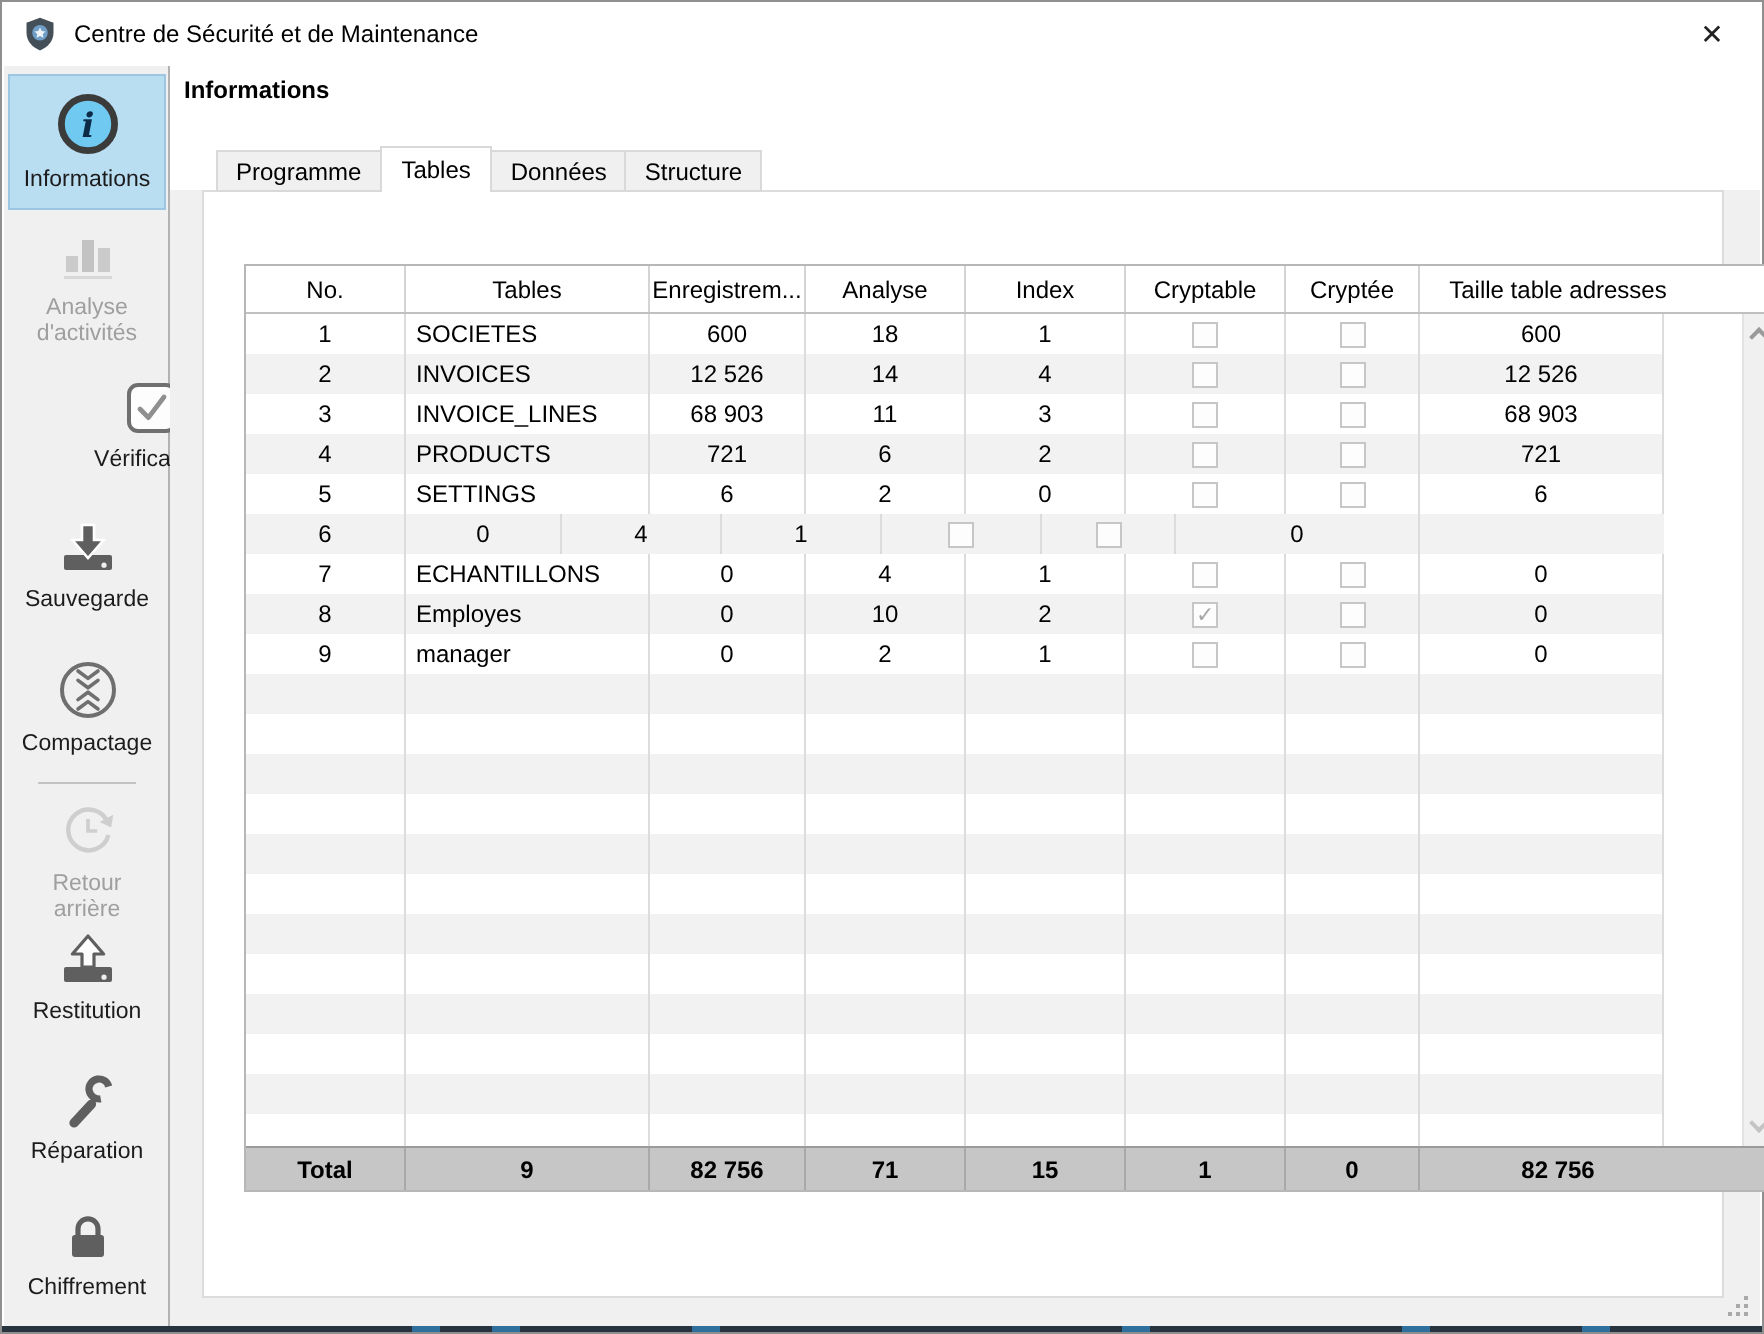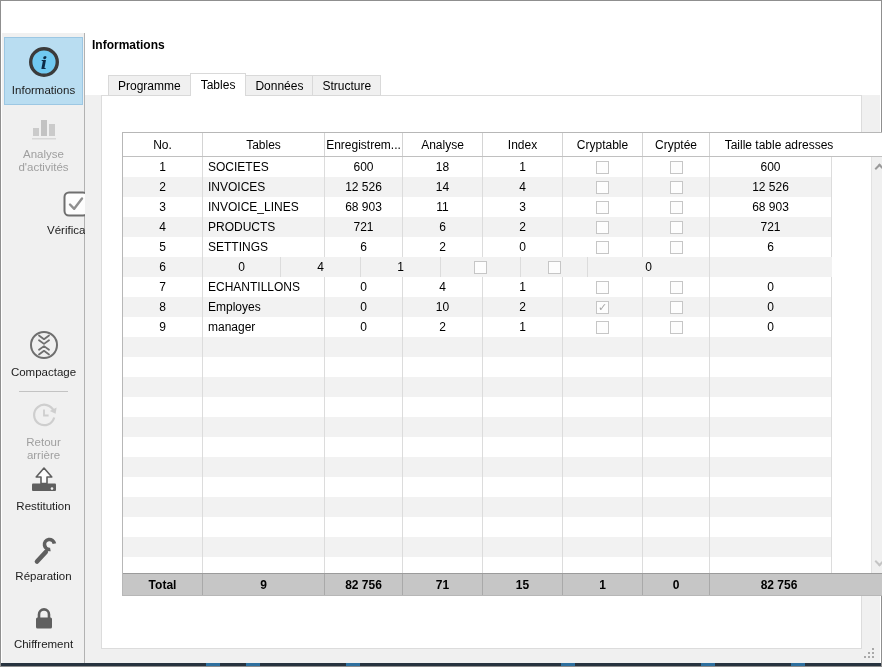--- a/index.html
+++ b/index.html
@@ -63,20 +63,31 @@
   .resize-grip { position:absolute; right:6px; bottom:7px; width:12px; height:12px; }
   .resize-grip i { position:absolute; width:2px; height:2px; background:#a9a9a9; }
   .taskbar-sliver { position:absolute; left:0; right:0; bottom:0; height:3px; background:#27333f; }
   .taskbar-sliver i { position:absolute; top:0; height:3px; width:14px; background:#2e6f9e; }
 </style>
 </head>
 <body>
 
 <div class="window">
 
+  <div class="titlebar">
+    <span class="app-icon">
+      <svg width="18" height="18" viewBox="0 0 20 20">
+        <path d="M10 1 L17.5 3.8 V9.2 c0 4.8-3.2 8.3-7.5 9.9 C5.7 17.5 2.5 14 2.5 9.2 V3.8 Z" fill="#454f58"></path>
+        <circle cx="10" cy="9.3" r="4.3" fill="#6f9ec6"></circle>
+        <path d="M10 6.4 l0.95 1.9 2.1 .3 -1.5 1.45 .35 2.05 -1.9-1 -1.9 1 .35-2.05 -1.5-1.45 2.1-.3 z" fill="#eef4f8"></path>
+      </svg>
+    </span>
+    <span class="title-text">Centre de Sécurité et de Maintenance</span>
+    <span class="close-btn">✕</span>
+  </div>
 
   <div class="sidebar">
       <div class="side-item selected" style="top: 4px;">
         <span><svg width="34" height="34" viewBox="0 0 34 34">
             <circle cx="17" cy="17" r="13.3" fill="#70c9f1" stroke="#3b3b3b" stroke-width="3.4"></circle>
             <text x="17" y="23.5" text-anchor="middle" font-family="DejaVu Serif,serif" font-size="17" font-style="italic" font-weight="bold" fill="#0d2b46">i</text>
           </svg></span>
         <div class="side-label">
           <div>Informations</div>
         </div>
@@ -93,20 +104,30 @@
           <div>d'activités</div>
         </div>
       </div>
       <div class="side-item" style="top: 156px; margin-left: 32px;">
         <span><svg width="30" height="30" viewBox="0 0 30 30">
             <rect x="3.5" y="3.5" width="23" height="23" rx="4.5" fill="#fdfdfd" stroke="#6f6f6f" stroke-width="2"></rect>
             <path d="M9 15.5 L13.2 19.8 L21 9.5" fill="none" stroke="#8f8f8f" stroke-width="2.4" stroke-linecap="round" stroke-linejoin="round"></path>
           </svg></span>
         <div class="side-label">
           <div>Vérification</div>
+        </div>
+      </div>
+      <div class="side-item" style="top: 226px;">
+        <span><svg width="30" height="30" viewBox="0 0 30 30">
+            <rect x="3" y="18.5" width="24" height="7.5" rx="1" fill="#5f5f5f"></rect>
+            <path d="M12 3.5 h6 v7.5 h4.8 L15 20 L7.2 11 H12 z" fill="#5f5f5f" stroke="#ffffff" stroke-width="1.3"></path>
+            <circle cx="23" cy="23.6" r="1.3" fill="#efefef"></circle>
+          </svg></span>
+        <div class="side-label">
+          <div>Sauvegarde</div>
         </div>
       </div>
       <div class="side-item" style="top: 296px;">
         <span><svg width="32" height="32" viewBox="0 0 32 32">
             <circle cx="16" cy="16" r="13" fill="none" stroke="#6f6f6f" stroke-width="2"></circle>
             <g fill="none" stroke="#6f6f6f" stroke-width="1.8" stroke-linecap="round" stroke-linejoin="round">
               <path d="M11 6.5 L16 10.2 L21 6.5"></path>
               <path d="M11 11.2 L16 14.9 L21 11.2"></path>
               <path d="M11 25.5 L16 21.8 L21 25.5"></path>
               <path d="M11 20.8 L16 17.1 L21 20.8"></path>

